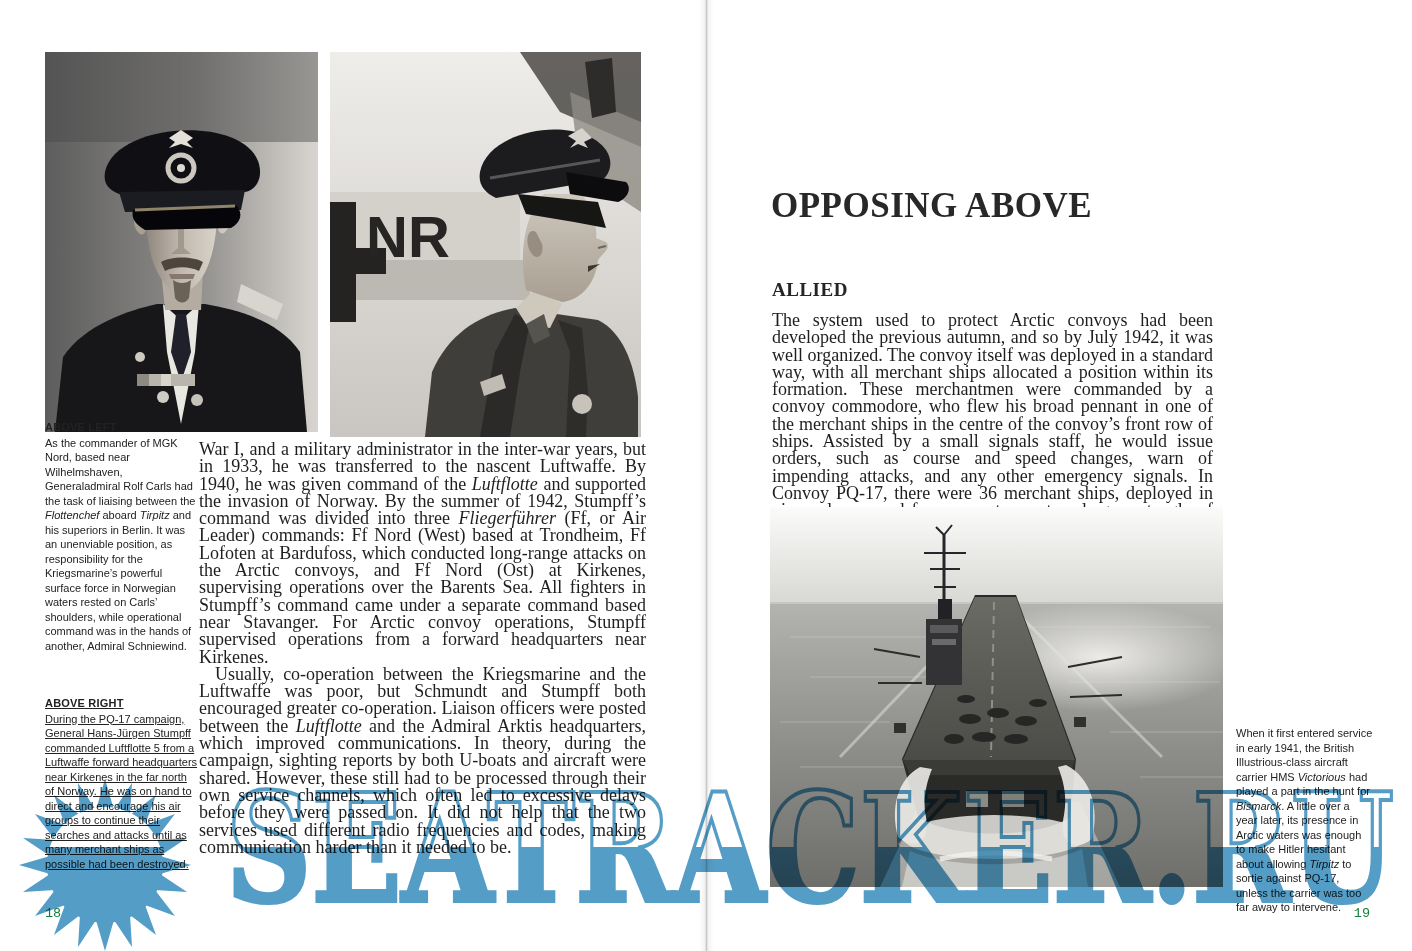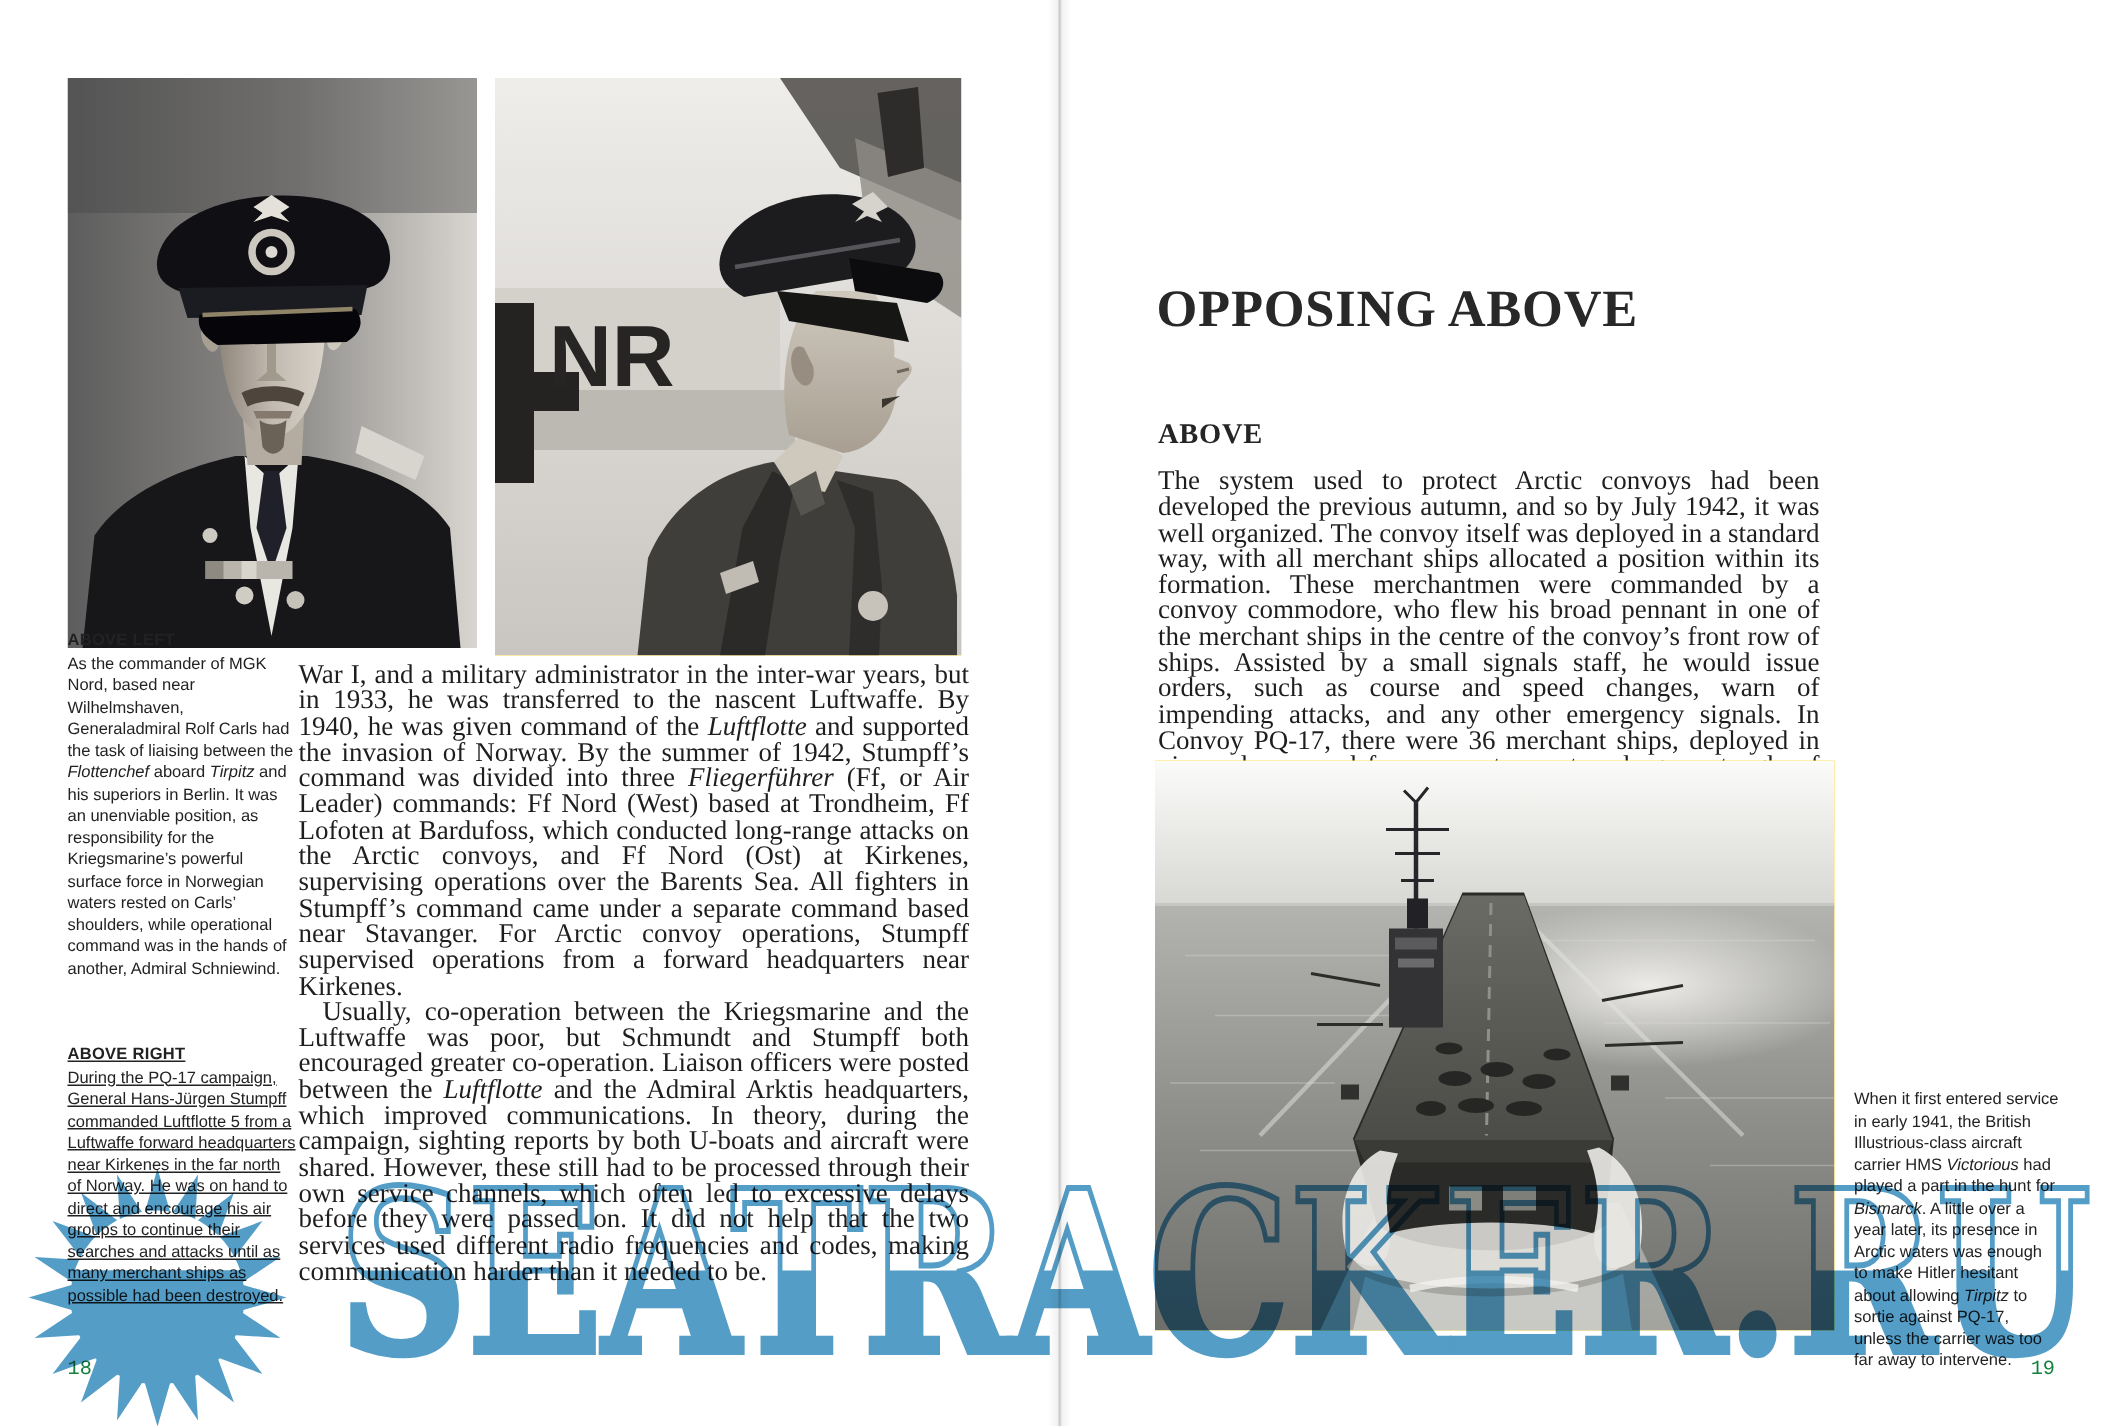--- a/index.html
+++ b/index.html
@@ -1,18 +1,18 @@
 <!DOCTYPE html>
 <html><head>
 <meta charset="utf-8">
 <style>
   html,body{margin:0;padding:0;background:#ffffff;}
   .spread{position:relative;width:1412px;height:951px;background:#ffffff;overflow:hidden;
           font-family:"Liberation Serif",serif;color:#1f1f1f;}
-  .photo{position:absolute;overflow:hidden;background:#fde047;}
+  .photo{position:absolute;overflow:hidden;background:#fca5a5;}
   .photo svg{display:block;}
 
   
   .photo-carls{left:45px;top:52px;width:273px;height:380px;}
   .photo-stumpff{left:330px;top:52px;width:311px;height:385px;}
   .caption{position:absolute;left:45px;width:153px;font-family:"Liberation Sans",sans-serif;
            font-size:11px;line-height:14.5px;color:#222;}
   .caption-1{top:420px;}
   .caption-2{top:696px;text-decoration:underline;}
   .caption-title{font-weight:bold;letter-spacing:.2px;margin-bottom:1px;}
@@ -164,21 +164,21 @@
       <p>Usually, co-operation between the Kriegsmarine and the Luftwaffe was poor, but Schmundt and Stumpff both encouraged greater co-operation. Liaison officers were posted between the <i>Luftflotte</i> and the Admiral Arktis headquarters, which improved communications. In theory, during the campaign, sighting reports by both U-boats and aircraft were shared. However, these still had to be processed through their own service channels, which often led to excessive delays before they were passed on. It did not help that the two services used different radio frequencies and codes, making communication harder than it needed to be.</p>
     </div>
 
     <div class="page-number pn-left">18</div>
   </div>
 
   <div class="gutter"></div>
 
   <div>
     <h1 class="rp-title">OPPOSING ABOVE</h1>
-    <h2 class="rp-subtitle">ABOVE</h2>
+    <h2 class="rp-subtitle">ALLIED</h2>
 
     <div class="body-col body-right">
       <p>The system used to protect Arctic convoys had been developed the previous autumn, and so by July 1942, it was well organized. The convoy itself was deployed in a standard way, with all merchant ships allocated a position within its formation. These merchantmen were commanded by a convoy commodore, who flew his broad pennant in one of the merchant ships in the centre of the convoy’s front row of ships. Assisted by a small signals staff, he would issue orders, such as course and speed changes, warn of impending attacks, and any other emergency signals. In Convoy PQ-17, there were 36 merchant ships, deployed in nine columns and four rows, to create a large rectangle of shipping, some 5nm across and 1nm deep. Each merchant</p>
     </div>
 
     <div class="photo photo-carrier">
       <svg width="453" height="380" viewBox="0 0 453 380">
         <defs>
           <linearGradient id="sky" x1="0" y1="0" x2="0" y2="1">
             <stop offset="0" stop-color="#fbfbf9"></stop>

